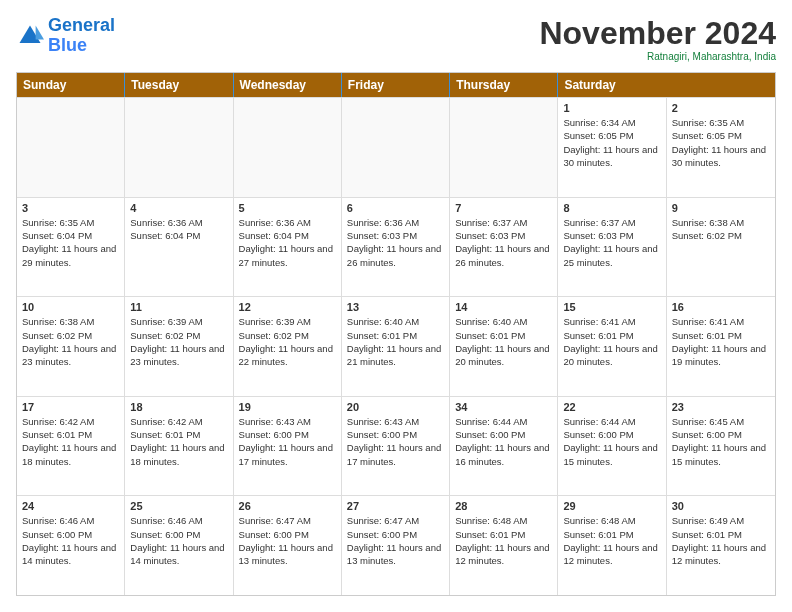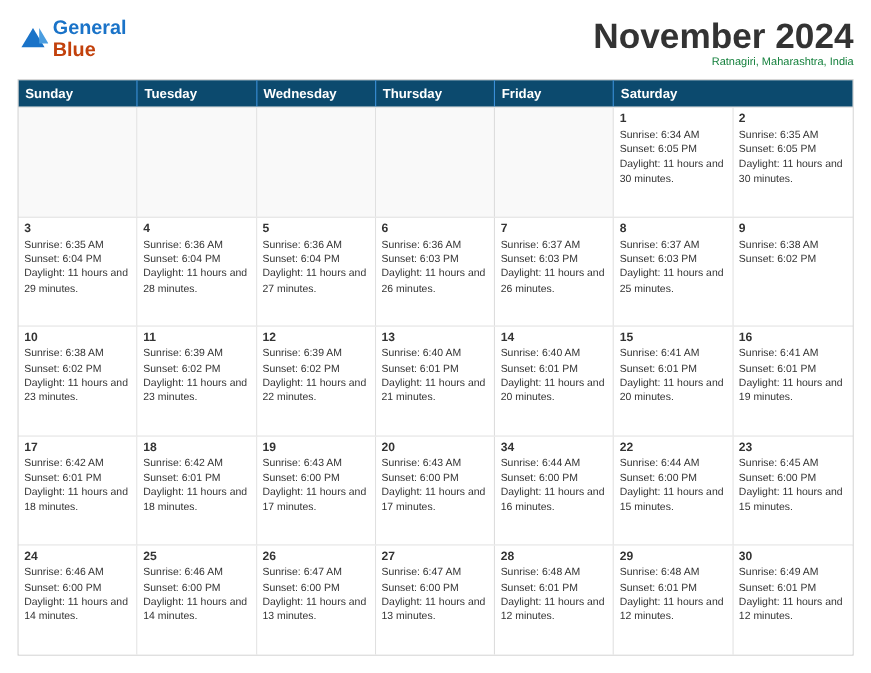--- a/index.html
+++ b/index.html
@@ -57,21 +57,21 @@
     }
     .calendar {
       flex: 1;
       display: flex;
       flex-direction: column;
       border: 1px solid #ccc;
     }
     .cal-header {
       display: grid;
       grid-template-columns: repeat(7, 1fr);
-      background: #0c4a6e;
+      background: #a16207;
     }
     .cal-header-cell {
       color: #fff;
       font-size: 12px;
       font-weight: bold;
       padding: 5px 6px;
       border-right: 1px solid #3a8fd8;
     }
     .cal-header-cell:last-child {
       border-right: none;
@@ -116,36 +116,36 @@
 <div class="page">
   <div class="header">
     <div class="logo">
       <svg class="logo-icon" viewBox="0 0 40 40">
         <rect x="0" y="0" width="40" height="40" fill="#fff"></rect>
         <polygon points="20,5 35,30 5,30" fill="#1a73c8"></polygon>
         <polygon points="28,5 40,25 28,25" fill="#4a9de0"></polygon>
       </svg>
       <div class="logo-text">
         <div><span>General</span></div>
-        <div><span style="color:#c2410c;">Blue</span></div>
+        <div><span style="color:#3b82f6;">Blue</span></div>
       </div>
     </div>
     <div class="title-block">
       <div class="month-title">November 2024</div>
       <div class="location">Ratnagiri, Maharashtra, India</div>
     </div>
   </div>
 
   <div class="calendar">
     <div class="cal-header">
       <div class="cal-header-cell">Sunday</div>
       <div class="cal-header-cell">Tuesday</div>
       <div class="cal-header-cell">Wednesday</div>
+      <div class="cal-header-cell">Friday</div>
       <div class="cal-header-cell">Thursday</div>
-      <div class="cal-header-cell">Friday</div>
       <div class="cal-header-cell">Saturday</div>
     </div>
     <div class="cal-body" id="cal-body">
     <div class="cal-row">
           <div class="cal-cell empty"></div>
           <div class="cal-cell empty"></div>
           <div class="cal-cell empty"></div>
           <div class="cal-cell empty"></div>
           <div class="cal-cell empty"></div>
           <div class="cal-cell">
@@ -157,21 +157,21 @@
             <div class="cell-info"><span>Sunrise: 6:35 AM</span><br><span>Sunset: 6:05 PM</span><br><span>Daylight: 11 hours and 30 minutes.</span></div>
           </div>
         </div>
         <div class="cal-row">
           <div class="cal-cell">
             <div class="day-num">3</div>
             <div class="cell-info"><span>Sunrise: 6:35 AM</span><br><span>Sunset: 6:04 PM</span><br><span>Daylight: 11 hours and 29 minutes.</span></div>
           </div>
           <div class="cal-cell">
             <div class="day-num">4</div>
-            <div class="cell-info"><span>Sunrise: 6:36 AM</span><br><span>Sunset: 6:04 PM</span><br><span>Daylight: 11 hours and 28 minutes.</span></div>
+            <div class="cell-info"><span>Sunrise: 6:36 AM</span><br><span>Sunset: 6:04 PM</span><br></div>
           </div>
           <div class="cal-cell">
             <div class="day-num">5</div>
             <div class="cell-info"><span>Sunrise: 6:36 AM</span><br><span>Sunset: 6:04 PM</span><br><span>Daylight: 11 hours and 27 minutes.</span></div>
           </div>
           <div class="cal-cell">
             <div class="day-num">6</div>
             <div class="cell-info"><span>Sunrise: 6:36 AM</span><br><span>Sunset: 6:03 PM</span><br><span>Daylight: 11 hours and 26 minutes.</span></div>
           </div>
           <div class="cal-cell">

